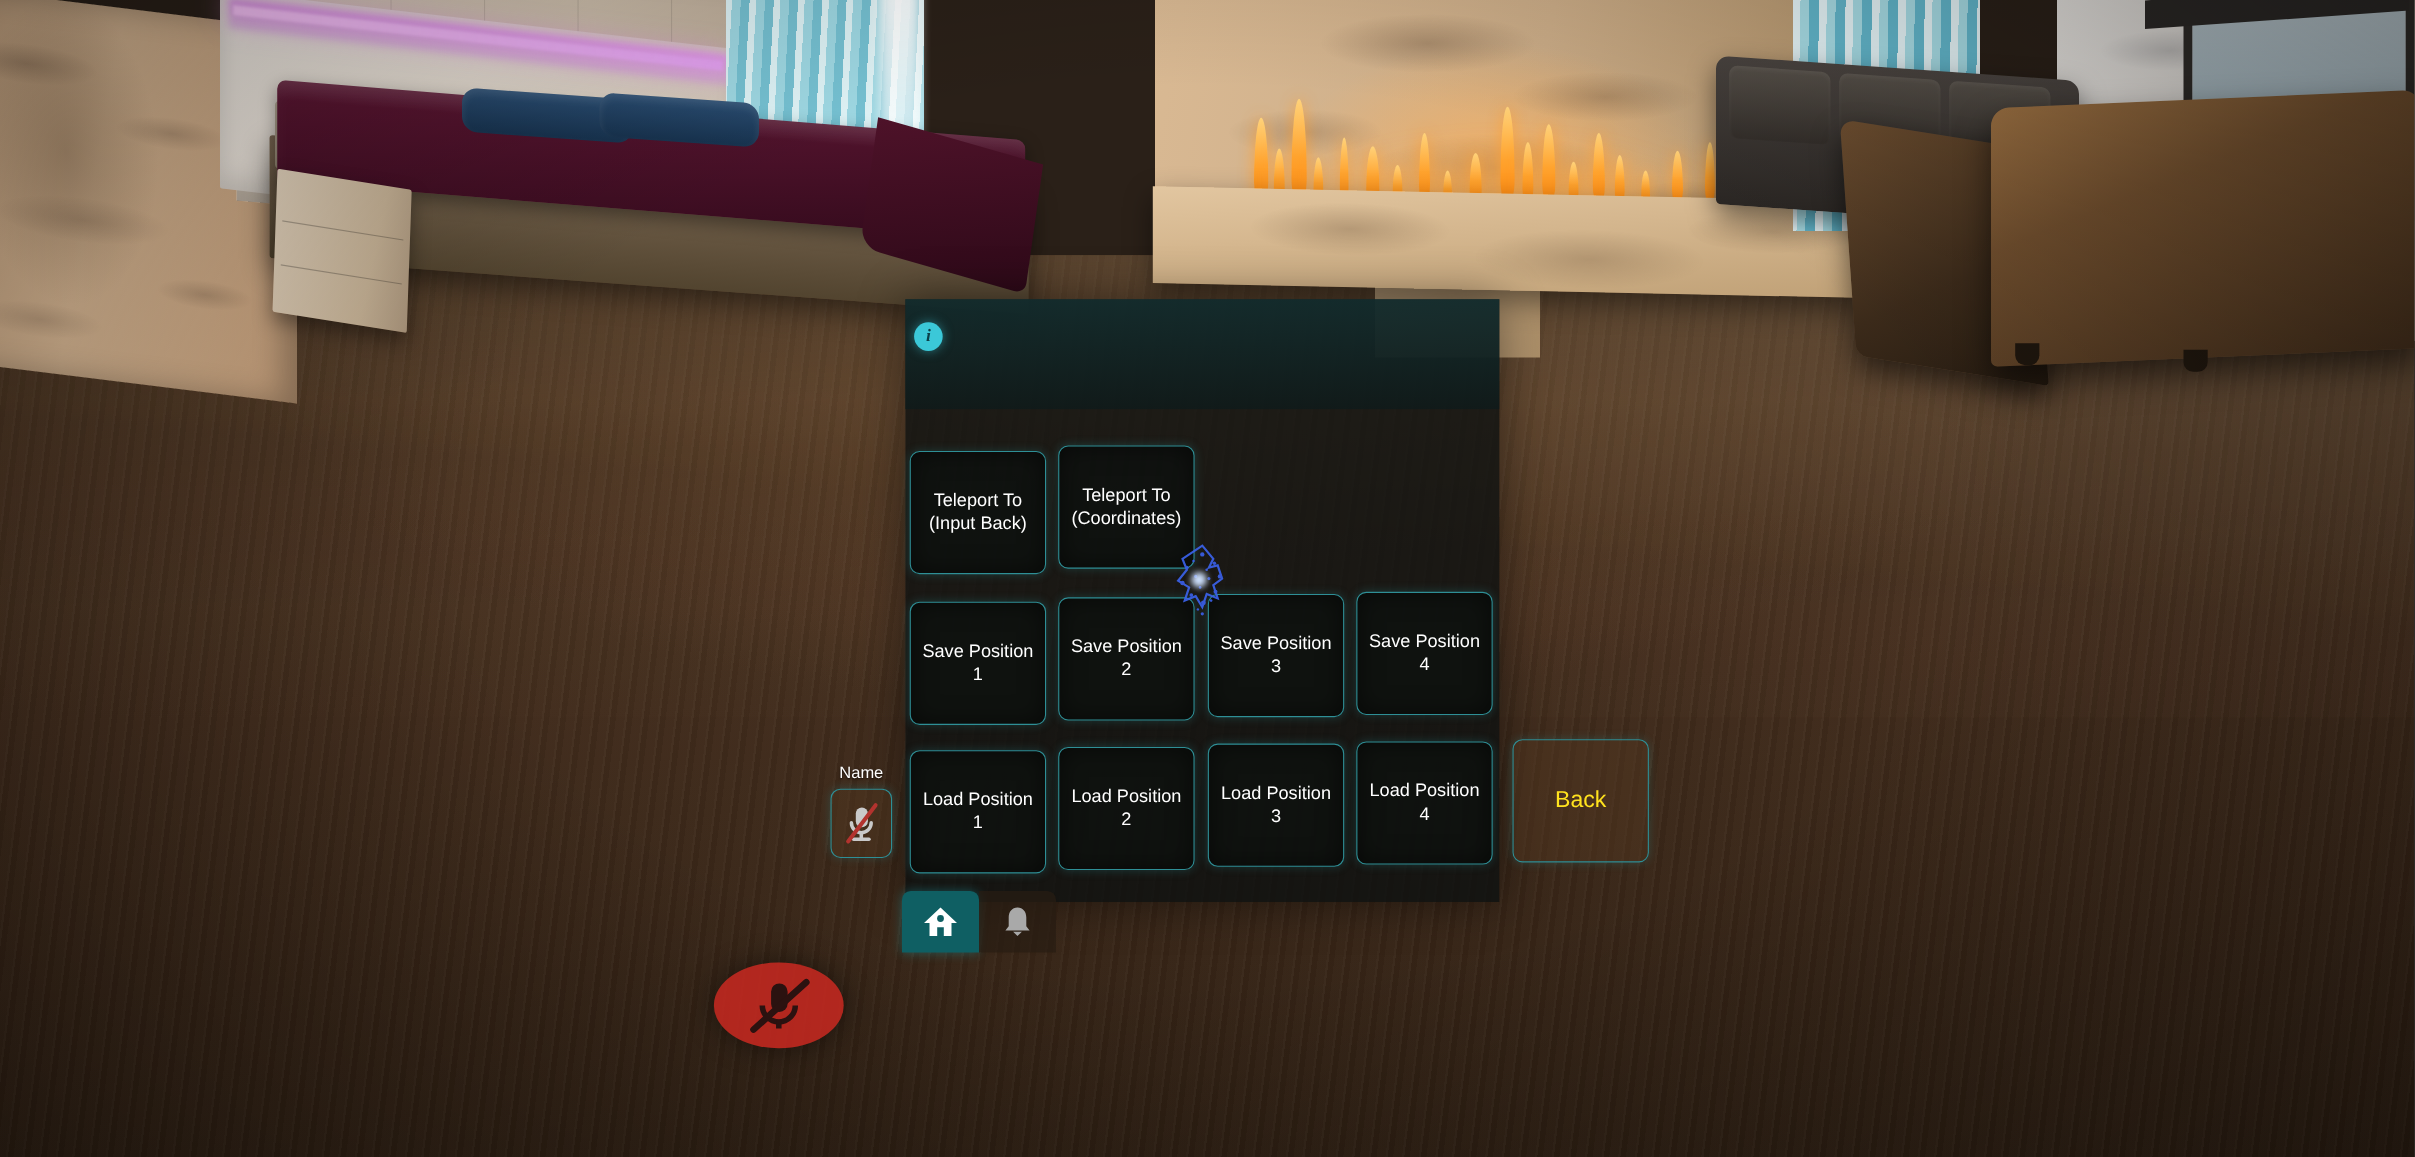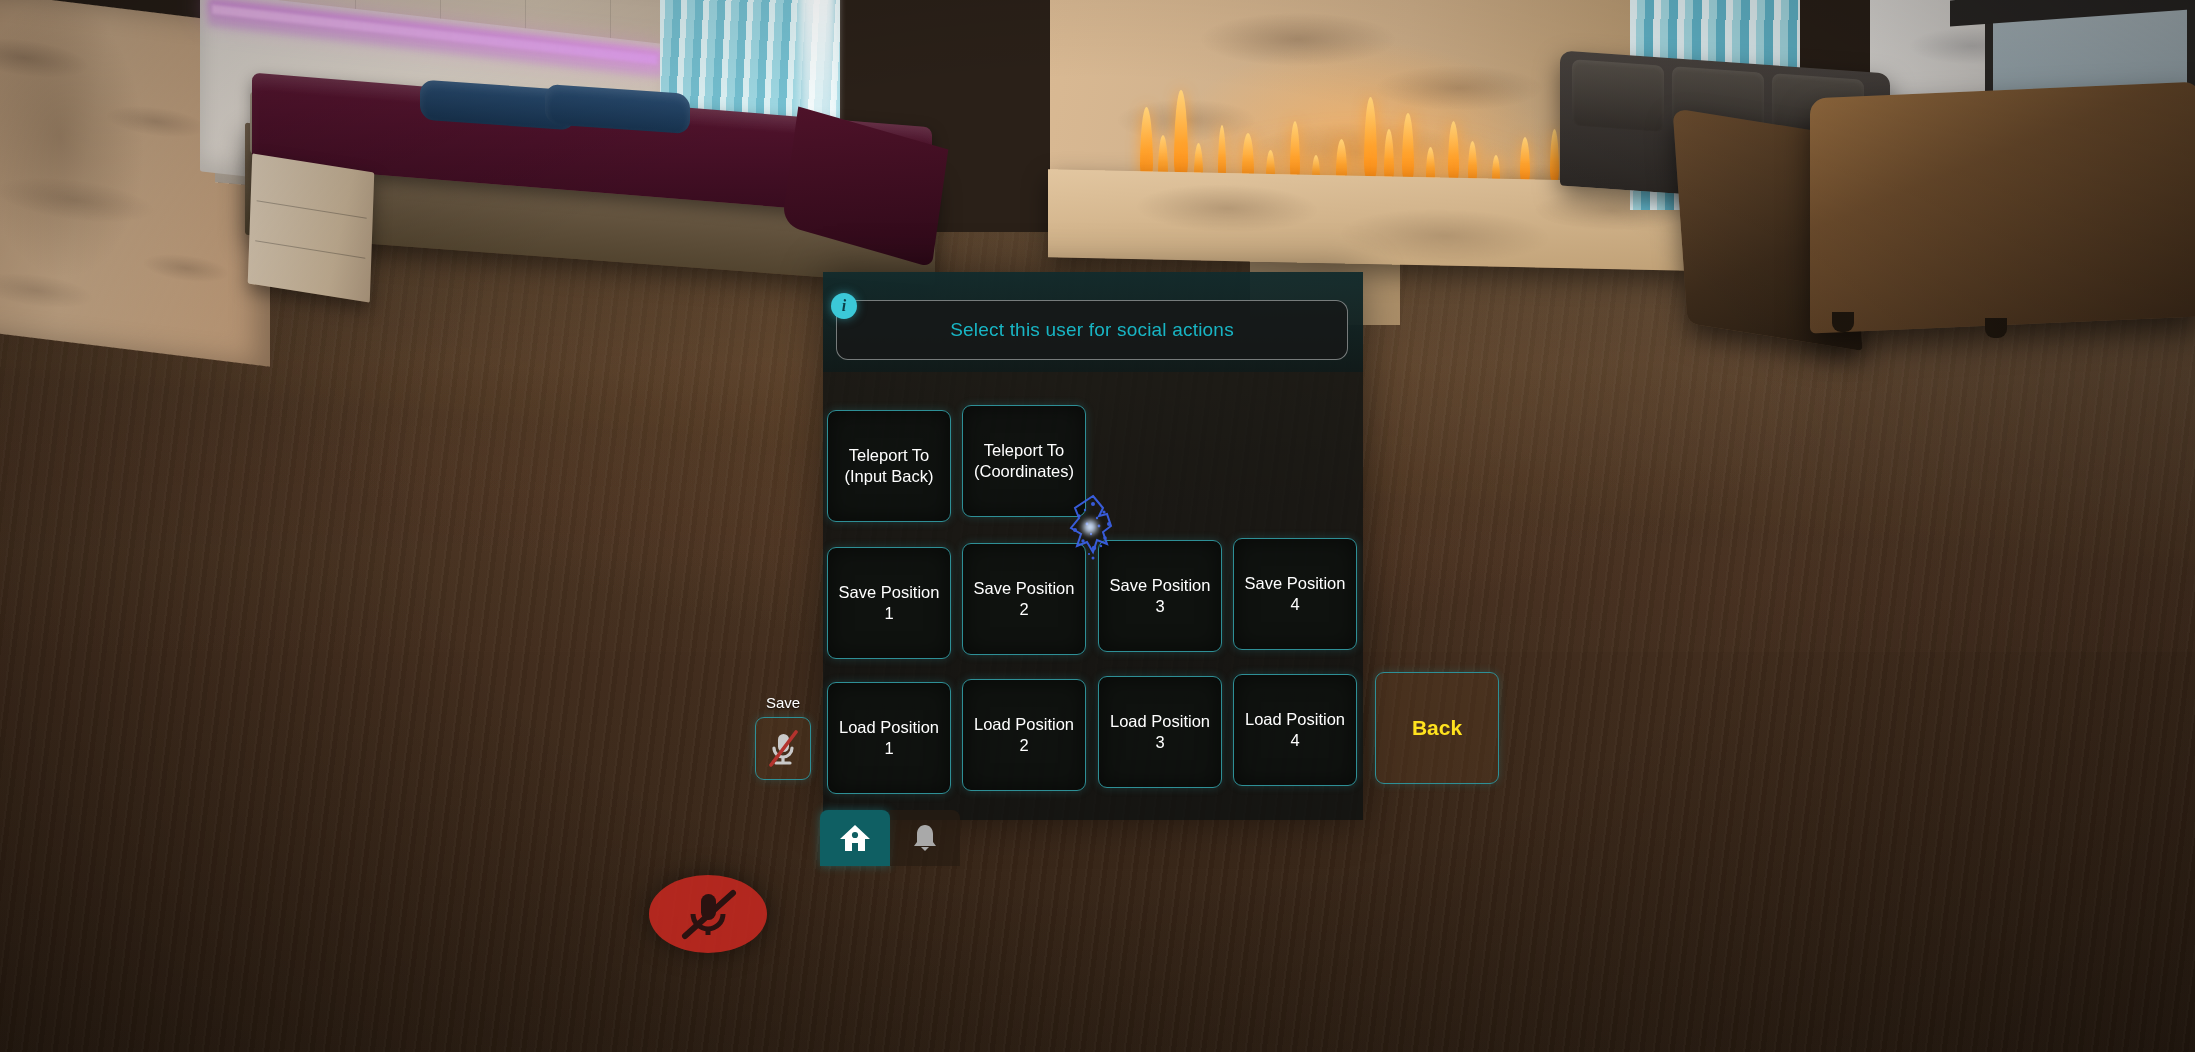--- a/index.html
+++ b/index.html
@@ -193,21 +193,21 @@
     box-shadow:0 0 10px rgba(59,200,216,.5); font-family:"Liberation Serif", serif; }
 
   .gbtn{ position:absolute; border:1.6px solid #2e8f96; border-radius:9px;
     background:rgba(14,17,15,.86);
     display:flex; flex-direction:column; align-items:center; justify-content:center;
     color:#fff; font-size:16.5px; line-height:1.28; text-align:center;
     box-shadow:0 0 9px rgba(46,143,150,.28), inset 0 0 22px rgba(0,0,0,.55);
     cursor:pointer; padding:4px; }
   .gbtn span{ display:block; }
   .gbtn.back{ background:rgba(86,58,33,.42); color:#ffe21e; font-size:21px;
-    justify-content:center; box-shadow:0 0 9px rgba(46,143,150,.28);font-weight:bold; }
+    justify-content:center; box-shadow:0 0 9px rgba(46,143,150,.28); }
 
   .mute-wrap{ position:absolute; left:752px; top:694px; width:62px; height:100px;
     display:flex; flex-direction:column; align-items:center; }
   .mute-label{ color:#fff; font-size:15px; margin-bottom:6px; text-shadow:0 1px 2px rgba(0,0,0,.8); }
   .mute-btn{ width:56px; height:63px; border:1.6px solid #2e8f96; border-radius:9px;
     background:rgba(86,58,33,.40); display:flex; align-items:center; justify-content:center;
     cursor:pointer; box-shadow:0 0 9px rgba(46,143,150,.28); }
 
   .navbar{ position:absolute; left:820px; top:810px; width:140px; height:56px; display:flex; }
   .navtab{ width:70px; height:56px; display:flex; align-items:center; justify-content:center; cursor:pointer; }
@@ -306,23 +306,20 @@
     <div class="leg" style="left:1985px;top:318px;"></div>
 
     <div class="vignette"></div>
   </div>
 
   <div id="ui">
 
     <div class="panel"></div>
     <div class="panel-head"></div>
 
-    <div class="info-box">
-      <span class="info-box-text">Select this user for social actions</span>
-    </div>
     <div class="info-badge">i</div>
 
     <div id="btn-layer">
         <div class="gbtn" style="left: 827px; top: 410px; width: 124px; height: 112px;">
           <span>Teleport To</span>
           <span>(Input Back)</span>
         </div>
         <div class="gbtn" style="left: 962px; top: 405px; width: 124px; height: 112px;">
           <span>Teleport To</span>
           <span>(Coordinates)</span>
@@ -383,21 +380,21 @@
           <circle cx="22" cy="16" r="1.2"></circle>
             <circle cx="38" cy="52" r="1.2"></circle>
           <circle cx="30" cy="64" r="1.5"></circle>
             <circle cx="26" cy="60" r="1.1"></circle>
         </g>
       </svg>
       <div class="core"></div>
     </div>
 
     <div class="mute-wrap">
-      <div class="mute-label">Save</div>
+      <div class="mute-label">Name</div>
       <div class="mute-btn">
         <svg width="34" height="40" viewBox="0 0 34 40">
           <rect x="12" y="5" width="11" height="18" rx="5.5" fill="#c9c9c9"></rect>
           <path d="M8 19 a9 9 0 0 0 18 0" fill="none" stroke="#c9c9c9" stroke-width="3.2" stroke-linecap="round"></path>
           <line x1="17" y1="28" x2="17" y2="34" stroke="#c9c9c9" stroke-width="3.2"></line>
           <line x1="10" y1="34" x2="24" y2="34" stroke="#c9c9c9" stroke-width="3.2" stroke-linecap="round"></line>
           <line x1="5" y1="36" x2="30" y2="3" stroke="#b3332e" stroke-width="3.6" stroke-linecap="round"></line>
         </svg>
       </div>
     </div>

